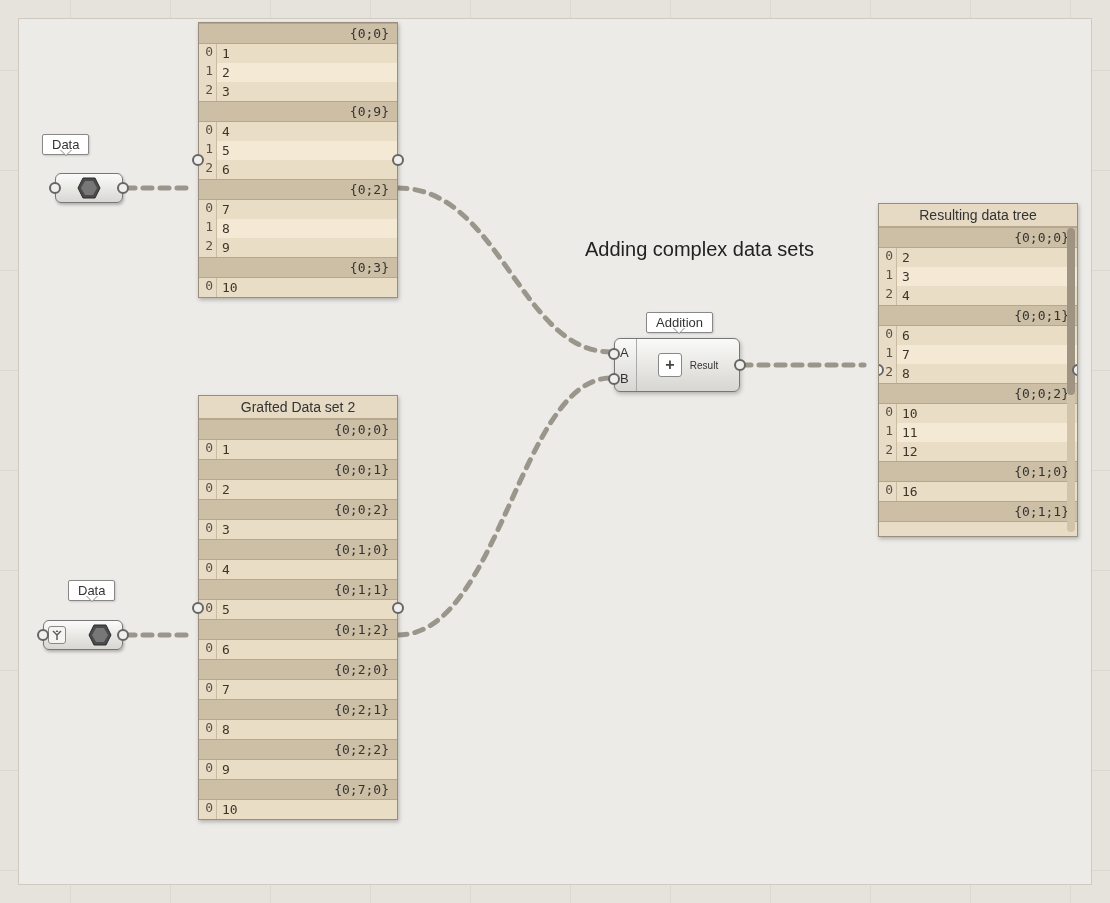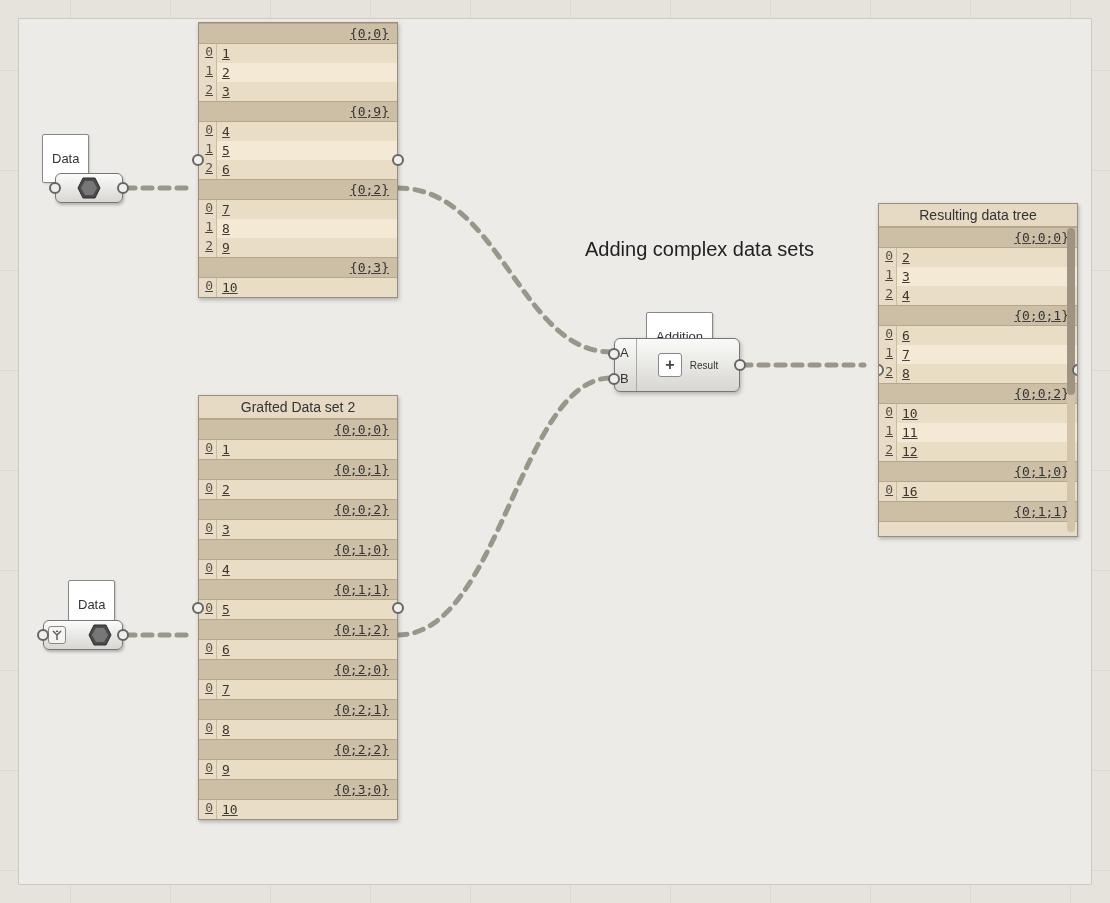--- a/index.html
+++ b/index.html
@@ -25,21 +25,21 @@
     left:18px;top:18px;right:18px;bottom:18px;
     background:#ecebe7;
     border:1px solid #cfc9c0;
   }
   svg.wires{position:absolute;inset:0;pointer-events:none;}
   .wire{stroke:#9b968c;stroke-width:5;fill:none;stroke-dasharray:9 8;stroke-linecap:round;}
 
   
   .tag{
     position:absolute;background:#fff;border:1px solid #888;
-    padding:16px 9px;border-radius:2px;font-size:13px;color:#333;
+    padding:2px 9px;border-radius:2px;font-size:13px;color:#333;
     box-shadow:1px 1px 2px rgba(0,0,0,.15);
   }
   .tag::after{
     content:"";position:absolute;left:50%;bottom:-6px;margin-left:-5px;
     border:5px solid transparent;border-top-color:#fff;
   }
   .tag::before{
     content:"";position:absolute;left:50%;bottom:-8px;margin-left:-6px;
     border:6px solid transparent;border-top-color:#888;
   }
@@ -103,21 +103,21 @@
   .panel{
     position:absolute;width:200px;
     border:1px solid #9a8f7f;background:#e8dcc7;
     box-shadow:1px 2px 4px rgba(0,0,0,.25);
   }
   .panel .title{
     text-align:center;font-size:14px;color:#333;
     background:#e6dac4;padding:3px 0;
     border-bottom:1px solid #b5a68e;
   }
-  .panel .body{max-height:none;text-decoration:underline;}
+  .panel .body{max-height:none;}
   .panel .branch{
     background:#cdbfa5;color:#333;font-size:13px;text-align:right;
     padding:2px 8px;border-top:1px solid #b5a68e;border-bottom:1px solid #b5a68e;
     font-family:"Lucida Console",Consolas,monospace;
   }
   .panel .row{
     display:flex;align-items:stretch;font-size:13px;
   }
   .panel .row .idx{
     width:18px;text-align:right;padding-right:3px;color:#5a5144;
@@ -288,21 +288,21 @@
       <div class="branch">{0;2;1}</div>
       <div class="row">
         <div class="idx">0</div>
         <div class="val">8</div>
       </div>
       <div class="branch">{0;2;2}</div>
       <div class="row">
         <div class="idx">0</div>
         <div class="val">9</div>
       </div>
-      <div class="branch">{0;3;0}</div>
+      <div class="branch">{0;7;0}</div>
       <div class="row">
         <div class="idx">0</div>
         <div class="val">10</div>
       </div>
     </div>
   <span class="pport" style="left:-7px;top:50%;"></span>
   <span class="pport" style="right:-7px;top:50%;"></span>
 </div>
 
 <div class="panel" id="panel3" style="left:878px;top:203px;width:200px;overflow:hidden;height:334px;">

